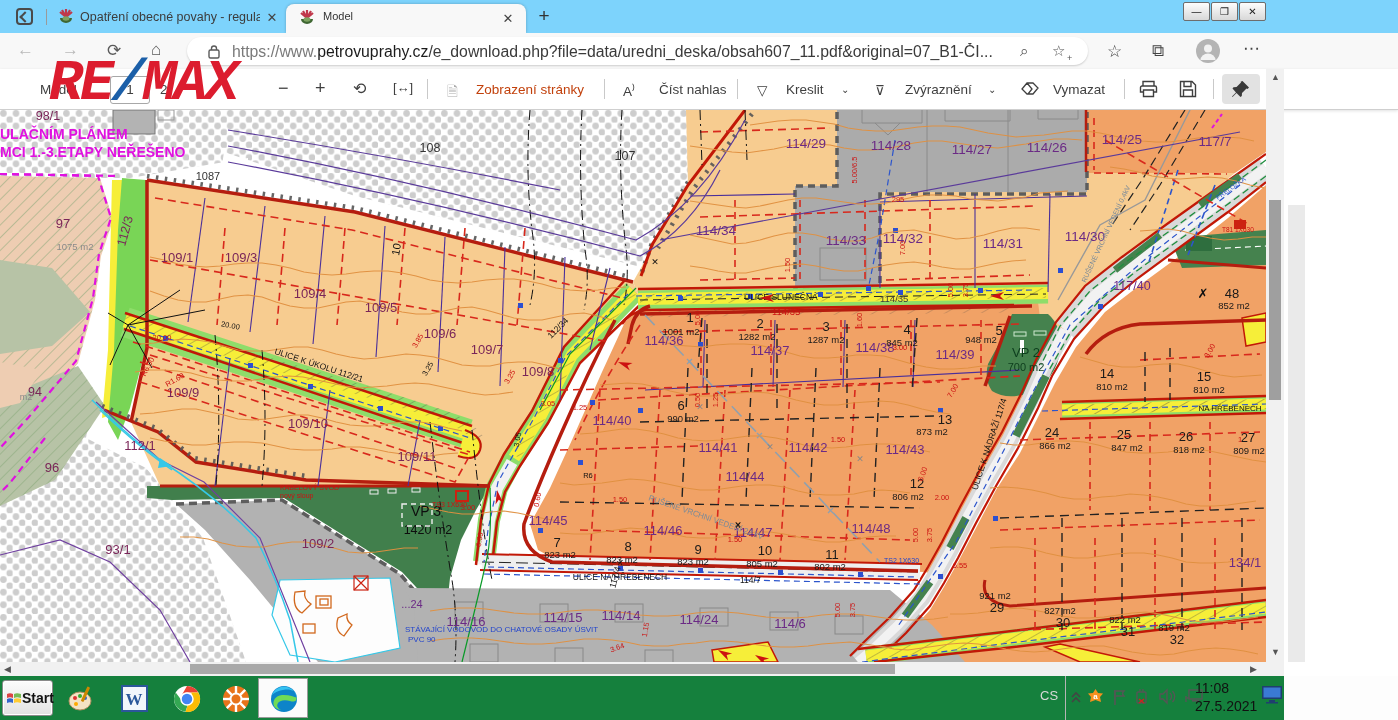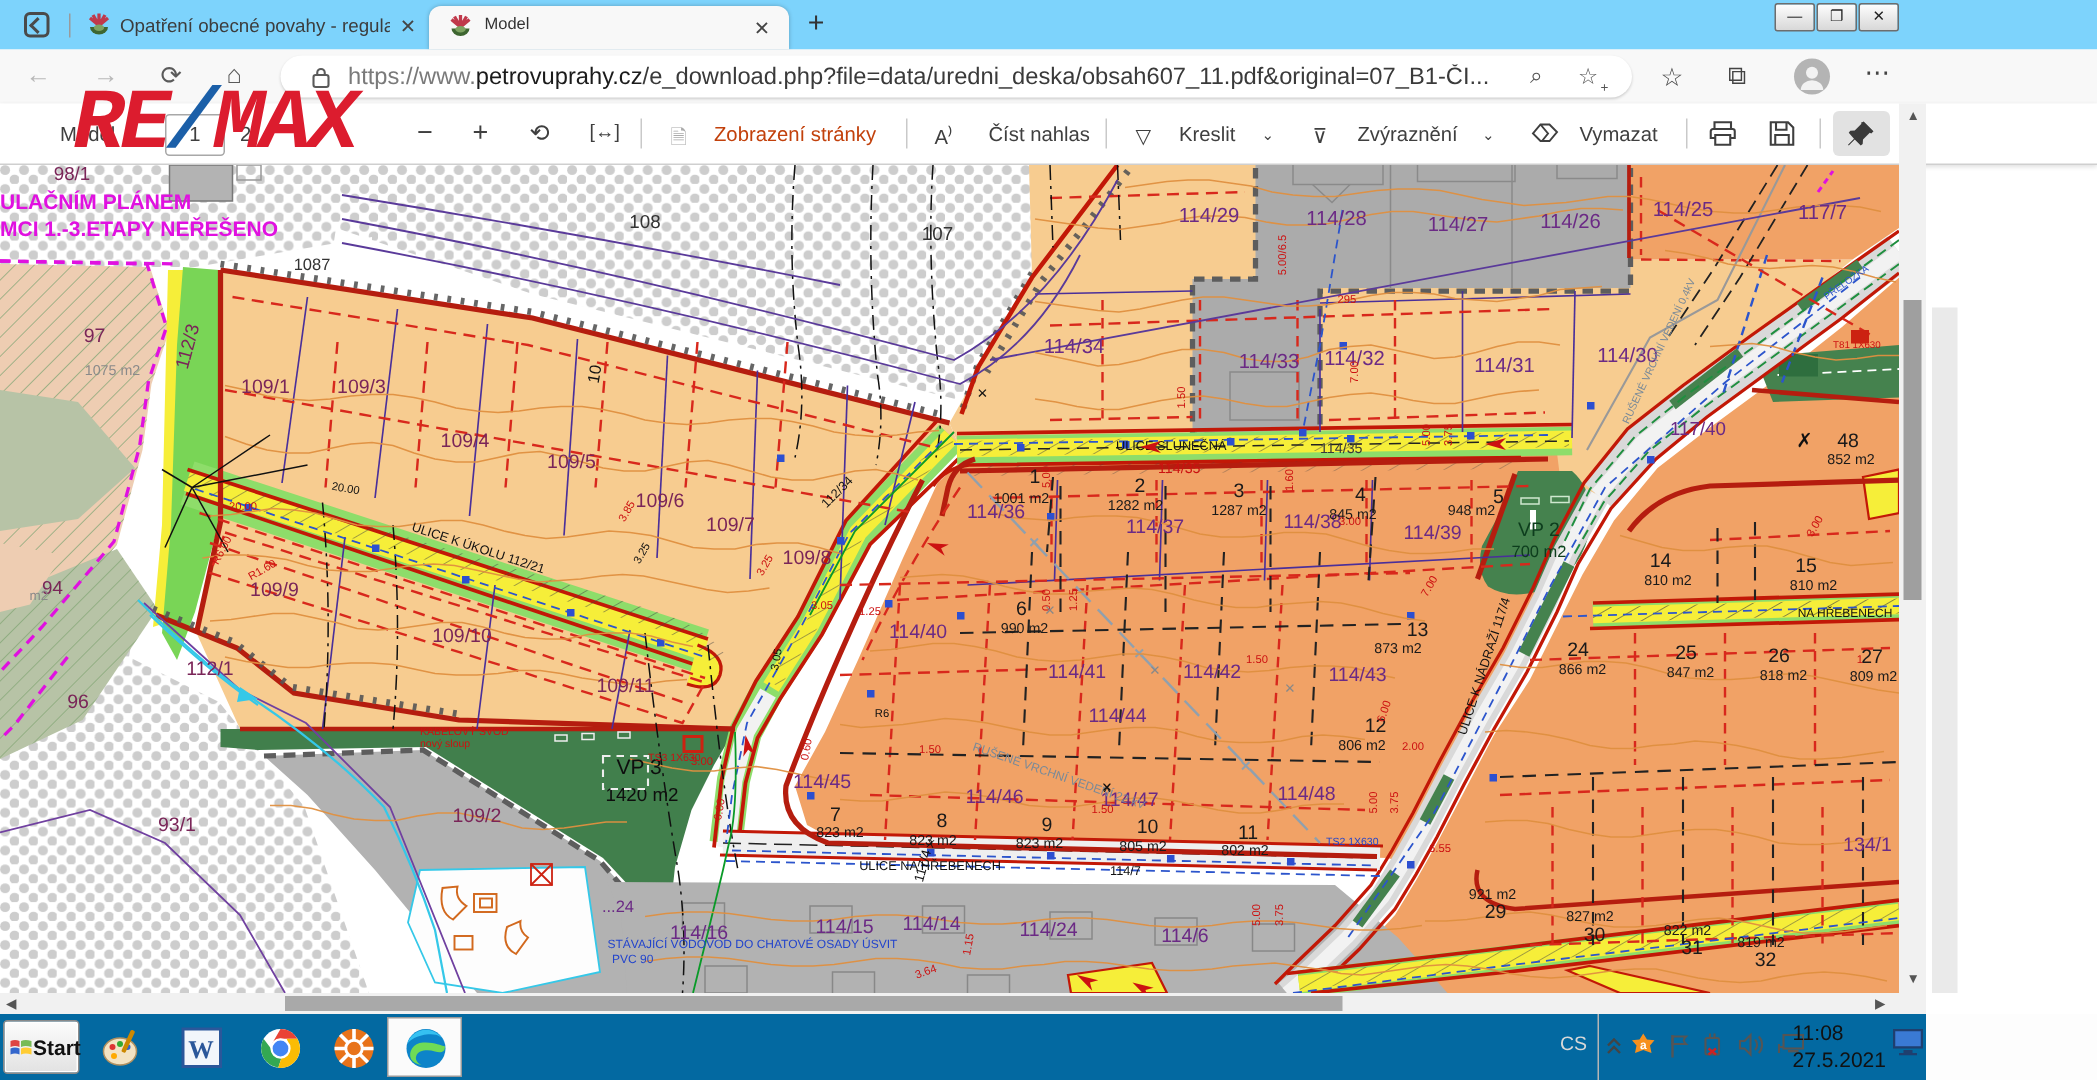--- a/index.html
+++ b/index.html
@@ -31,21 +31,21 @@
 .pbsep { position:absolute; top:10px; width:1px; height:20px; background:#c9c9c9; }
 #remax { position:absolute; left:6px; top:58px; width:230px; height:56px; font-family:Liberation Mono, monospace; font-weight:bold; font-style:italic; font-size:57px; line-height:52px; letter-spacing:-3px; color:#dc1c2e; z-index:50;text-align:right; }
 
 #vscroll { position:absolute; left:1266px; top:69px; width:18px; height:593px; background:#f1f1f1; }
 #vthumb { position:absolute; left:3px; top:131px; width:12px; height:200px; background:#9f9f9f; }
 #hscroll { position:absolute; left:0; top:662px; width:1284px; height:14px; background:#f1f1f1; }
 #hthumb { position:absolute; left:190px; top:2px; width:705px; height:10px; background:#a9a9a9; }
 .sarrow { position:absolute; font-size:9px; color:#555; }
 #gstrip { position:absolute; left:1288px; top:205px; width:17px; height:457px; background:#eaeaea; }
 
-#taskbar { position:absolute; left:0; top:676px; width:1398px; height:44px; background:#0369a1; border-top:1px solid #cwhite; }
+#taskbar { position:absolute; left:0; top:676px; width:1398px; height:44px; background:#15803d; border-top:1px solid #cwhite; }
 #startbtn { position:absolute; left:2px; top:4px; width:51px; height:36px; background:linear-gradient(#fcfcfc,#e2e2e2); border:1px solid #8a8a8a; border-radius:3px; box-shadow:inset 0 0 0 1px #fff; }
 #startbtn span { position:absolute; left:19px; top:9px; font-weight:bold; font-size:14px; color:#111; }
 .tbico { position:absolute; top:8px; width:28px; height:28px; }
 #edgebox { position:absolute; left:258px; top:2px; width:50px; height:40px; background:#fbfbfb; border:1px solid #9a9a9a; }
 #tray { position:absolute; left:1065px; top:0; height:44px; border-left:1px solid #b5b5b5; }
 .trayic { position:absolute; top:12px; }
 #clock { position:absolute; left:1195px; top:3px; width:80px; text-align:left; font-size:14px; color:#111; line-height:18px; }
 #map text { font-family:"Liberation Sans", sans-serif; }
 </style>
 </head>

